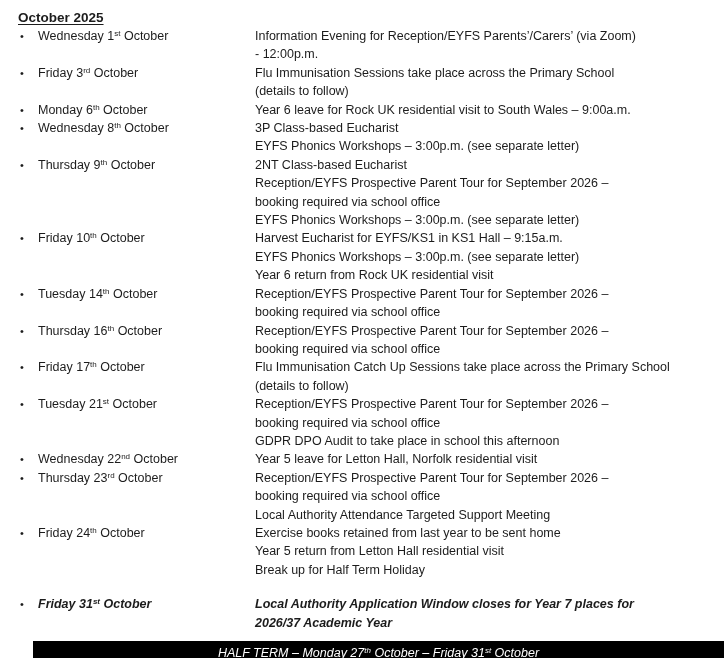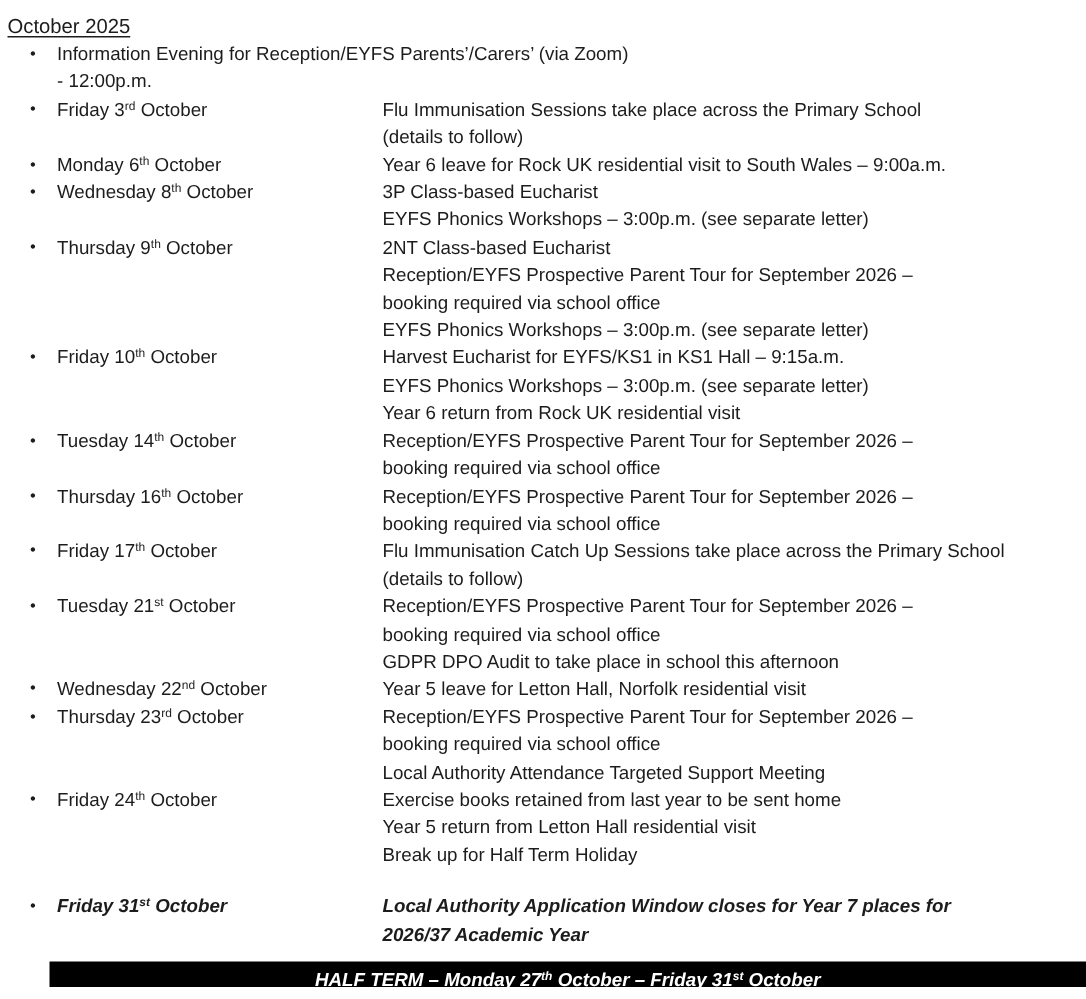--- a/index.html
+++ b/index.html
@@ -6,23 +6,23 @@
   html, body {
     width: 724px; height: 666px;
     background: #ffffff;
     font-family: "Liberation Sans", "DejaVu Sans", sans-serif;
     color: #1c1c1c;
     overflow: hidden;
   }
   .page { width: 724px; height: 666px; padding-top: 8px; position: relative; }
 
   .title {
-    margin-left: 5px;
+    margin-left: 18px;
     font-size: 13.5px;
-    font-weight: 400;
+    font-weight: 700;
     line-height: 19px;
     text-decoration: underline;
     text-underline-offset: 2px;
   }
 
   .event-list { font-size: 12.5px; line-height: 18.4px; }
 
   .row { display: flex; align-items: flex-start; padding-left: 20px; }
   .row.gap { margin-top: 16px; }
   .row.em .date, .row.em .line { font-weight: 700; font-style: italic; }
@@ -36,31 +36,32 @@
 
   .banner {
     margin-top: 9px;
     margin-left: 33px;
     width: 691px;
     height: 17px;
     line-height: 25px;
     text-align: center;
     font-size: 12.5px;
     font-style: italic;
-    font-weight: 700;
+    font-weight: 400;
   }
 </style>
 </head>
 <body>
 
 <div class="page">
   <div class="title">October 2025</div>
   <div class="event-list">
   <div class="row">
     <span class="bullet">•</span>
+    <span class="date">Wednesday 1<sup>st</sup> October</span>
     <span class="lines">
           <div class="line">Information Evening for Reception/EYFS Parents’/Carers’ (via Zoom)</div>
           <div class="line">- 12:00p.m.</div>
         </span>
   </div>
 
   <div class="row">
     <span class="bullet">•</span>
     <span class="date">Friday 3<sup>rd</sup> October</span>
     <span class="lines">

